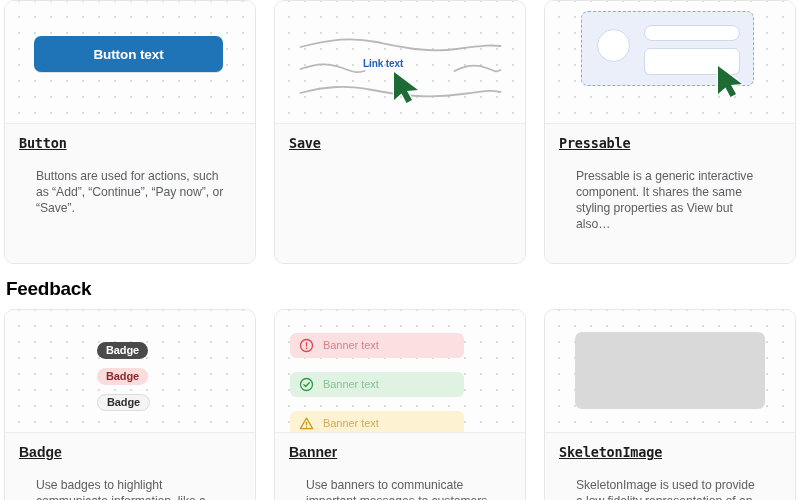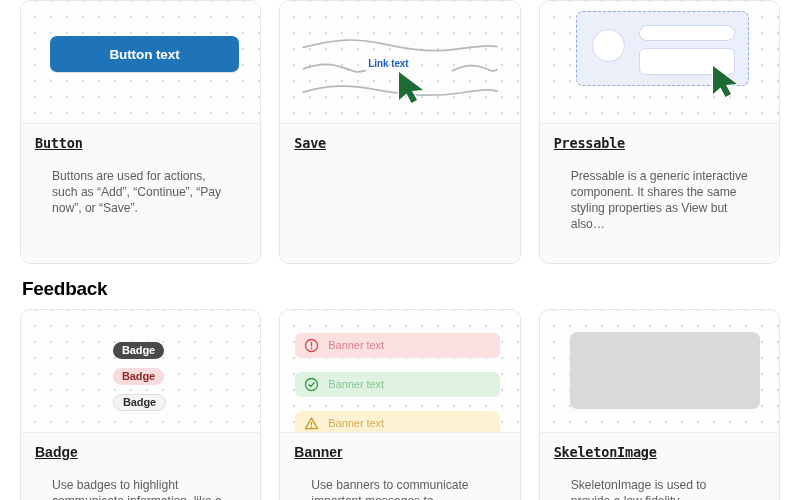--- a/index.html
+++ b/index.html
@@ -14,21 +14,21 @@
     font-family: "Liberation Sans", sans-serif;
     color: #202223;
     -webkit-font-smoothing: antialiased;
   }
 
   .page {
     width: 800px;
     height: 500px;
     position: relative;
     box-sizing: border-box;
-    padding: 0 20px;
+    padding: 0 4px;
   }
 
   
   .grid {
     display: grid;
     grid-template-columns: repeat(3, 1fr);
     column-gap: 18px;
   }
 
   .card {
@@ -174,21 +174,21 @@
     box-sizing: border-box;
   }
   .badge.b1 { left: 92px; top: 32px; background: #4a4a4a; color: #ffffff; }
   .badge.b2 { left: 92px; top: 58px; background: #fadcdc; color: #8c2a2a; }
   .badge.b3 { left: 92px; top: 84px; background: #f4f4f4; color: #2e2e2e; border: 1px solid #dcdcdc; }
 
   
   .banner {
     position: absolute;
     left: 15px;
-    width: 205px;
+    width: 174px;
     height: 25px;
     border-radius: 6px;
     display: flex;
     align-items: center;
     padding-left: 9px;
     box-sizing: border-box;
     font-size: 11px;
     letter-spacing: -0.05px;
   }
   .banner .b-label { margin-left: 9px; }

